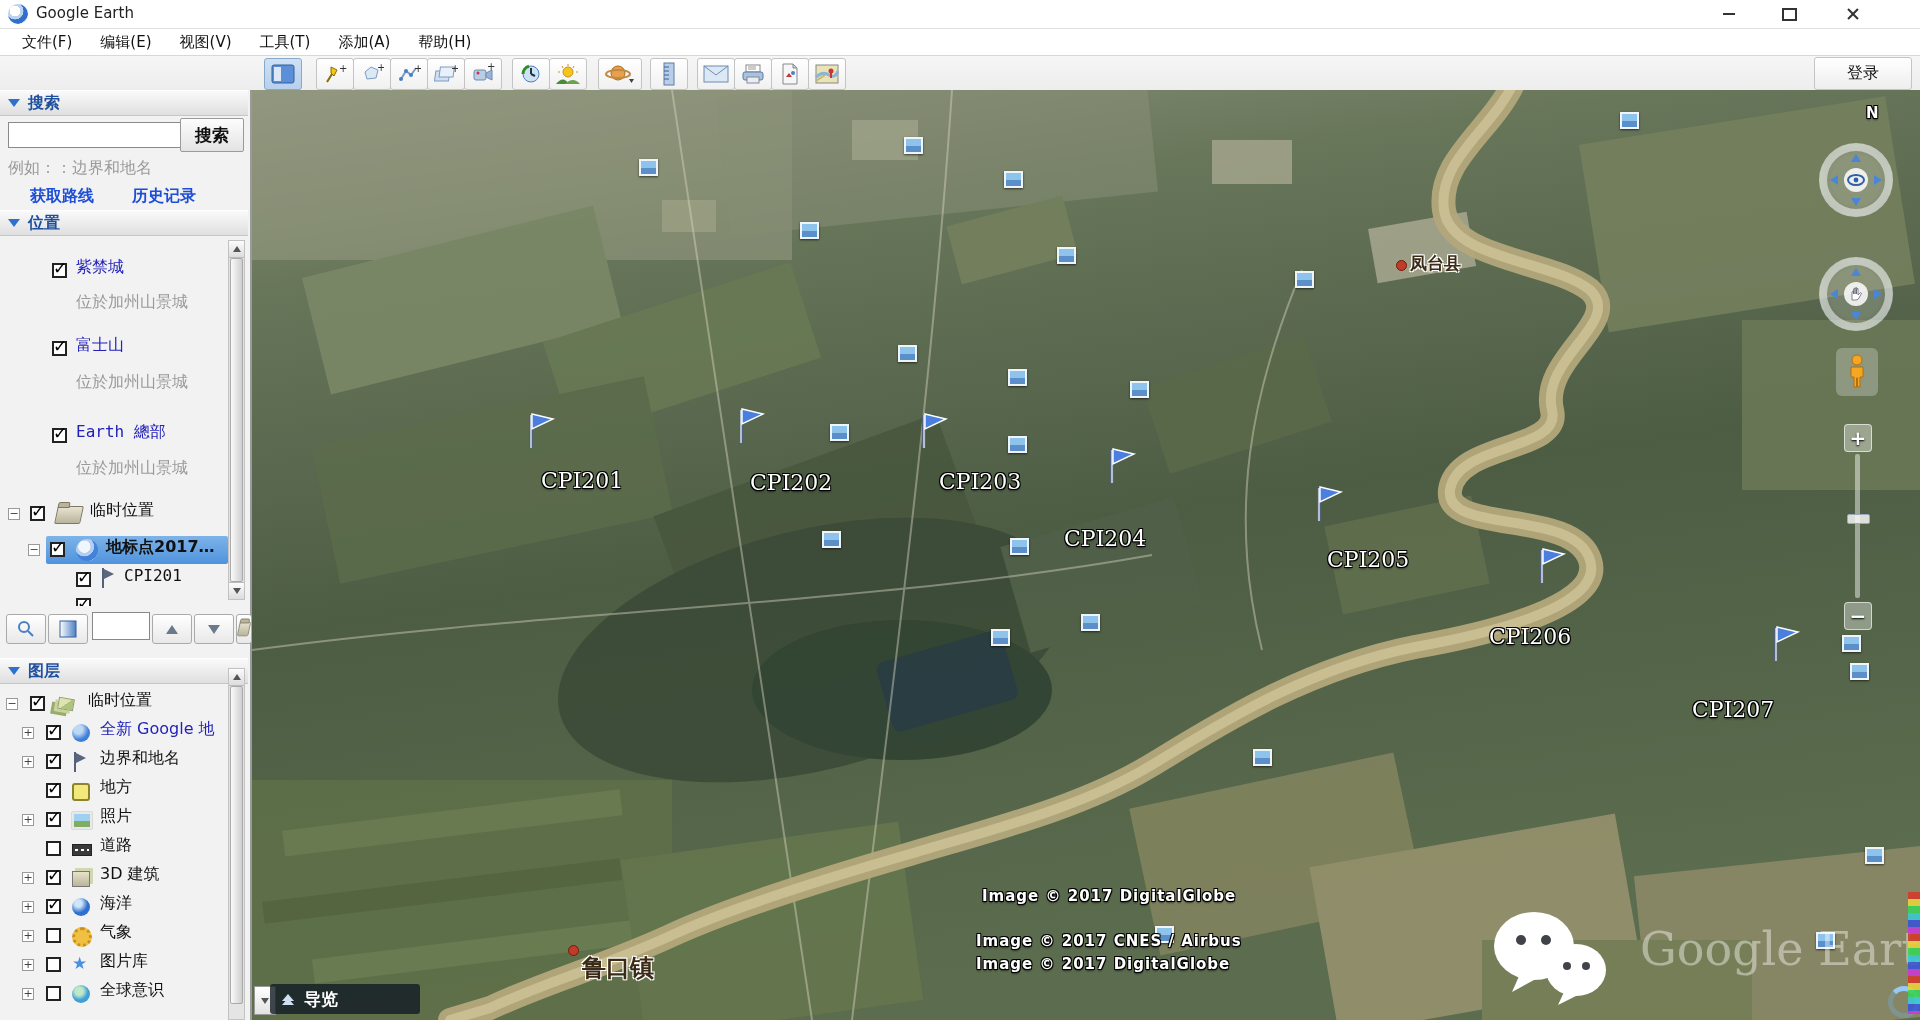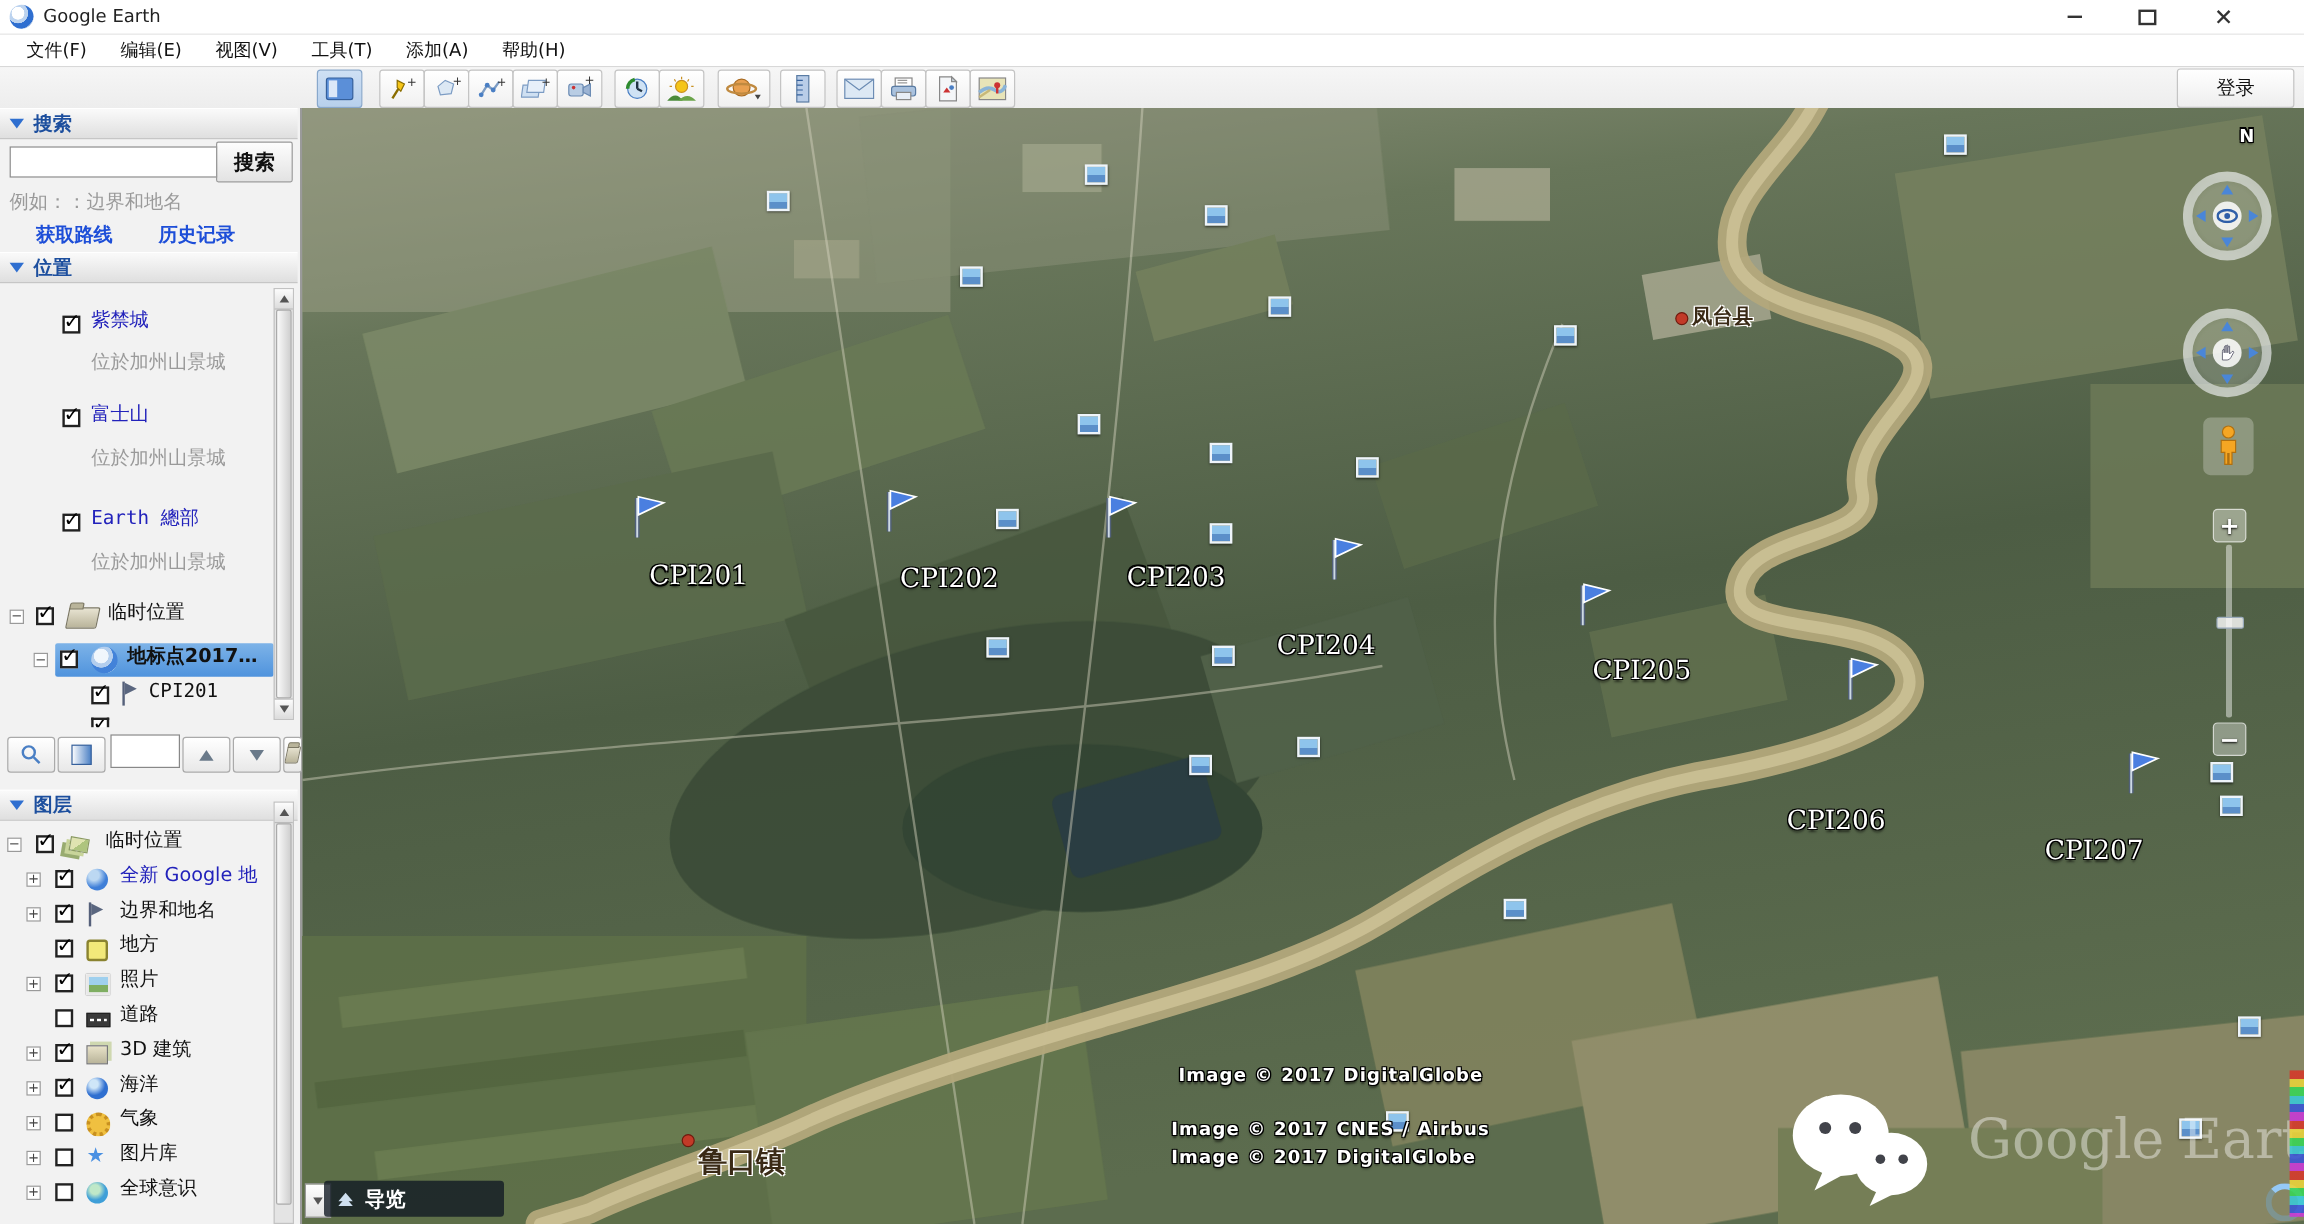--- a/index.html
+++ b/index.html
@@ -537,22 +537,22 @@
         <line x1="5" y1="4" x2="5" y2="37" stroke="#51607a" stroke-width="4"></line>
         <line x1="5" y1="4" x2="5" y2="37" stroke="#cdd9e4" stroke-width="1.6"></line>
         <path d="M6,3 L27,8 L6,18 Z" fill="#4a7fe0" stroke="#fff" stroke-width="1.4"></path>
       </svg>
 
     <div class="pm-label ostroke" style="left:289px;top:378px;">CPI201</div>
     <div class="pm-label ostroke" style="left:498px;top:380px;">CPI202</div>
     <div class="pm-label ostroke" style="left:687px;top:379px;">CPI203</div>
     <div class="pm-label ostroke" style="left:812px;top:436px;">CPI204</div>
     <div class="pm-label ostroke" style="left:1075px;top:457px;">CPI205</div>
-    <div class="pm-label ostroke" style="left:1237px;top:534px;margin-top:48px;">CPI206</div>
-    <div class="pm-label ostroke" style="left:1440px;top:607px;margin-left:12px;">CPI207</div>
+    <div class="pm-label ostroke" style="left:1237px;top:534px;">CPI206</div>
+    <div class="pm-label ostroke" style="left:1440px;top:607px;">CPI207</div>
 
     <div class="town-dot" style="left:1144px;top:170px;"></div>
     <div class="town-label wstroke" style="left:1158px;top:162px;font-size:17px;">凤台县</div>
     <div class="town-dot" style="left:316px;top:855px;"></div>
     <div class="town-label wstroke" style="left:330px;top:862px;font-size:24px;">鲁口镇</div>
 
     <div id="credits" class="abs ostroke">
       <div>Image © 2017 DigitalGlobe</div>
       <div>Image © 2017 CNES / Airbus</div>
       <div>Image © 2017 DigitalGlobe</div>

